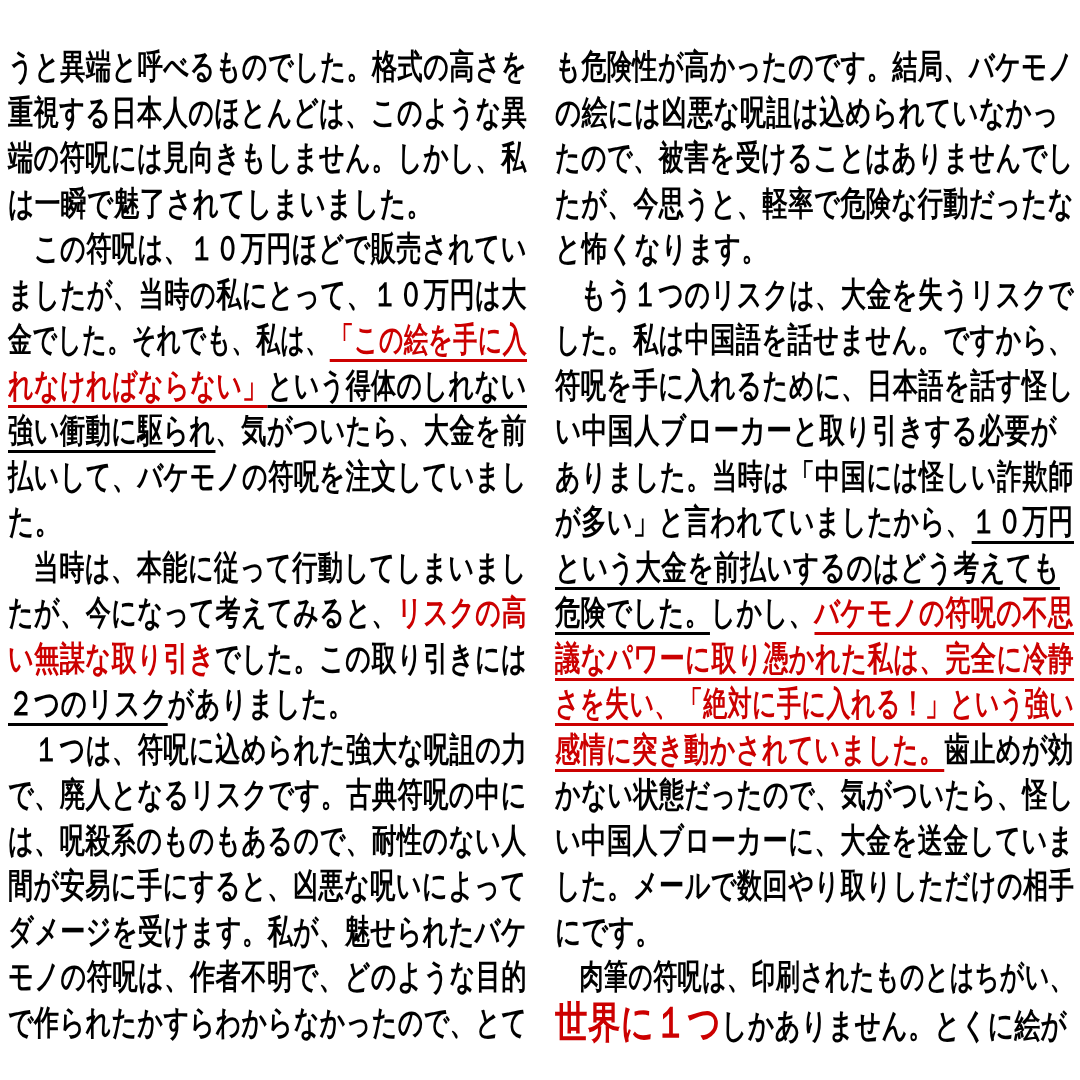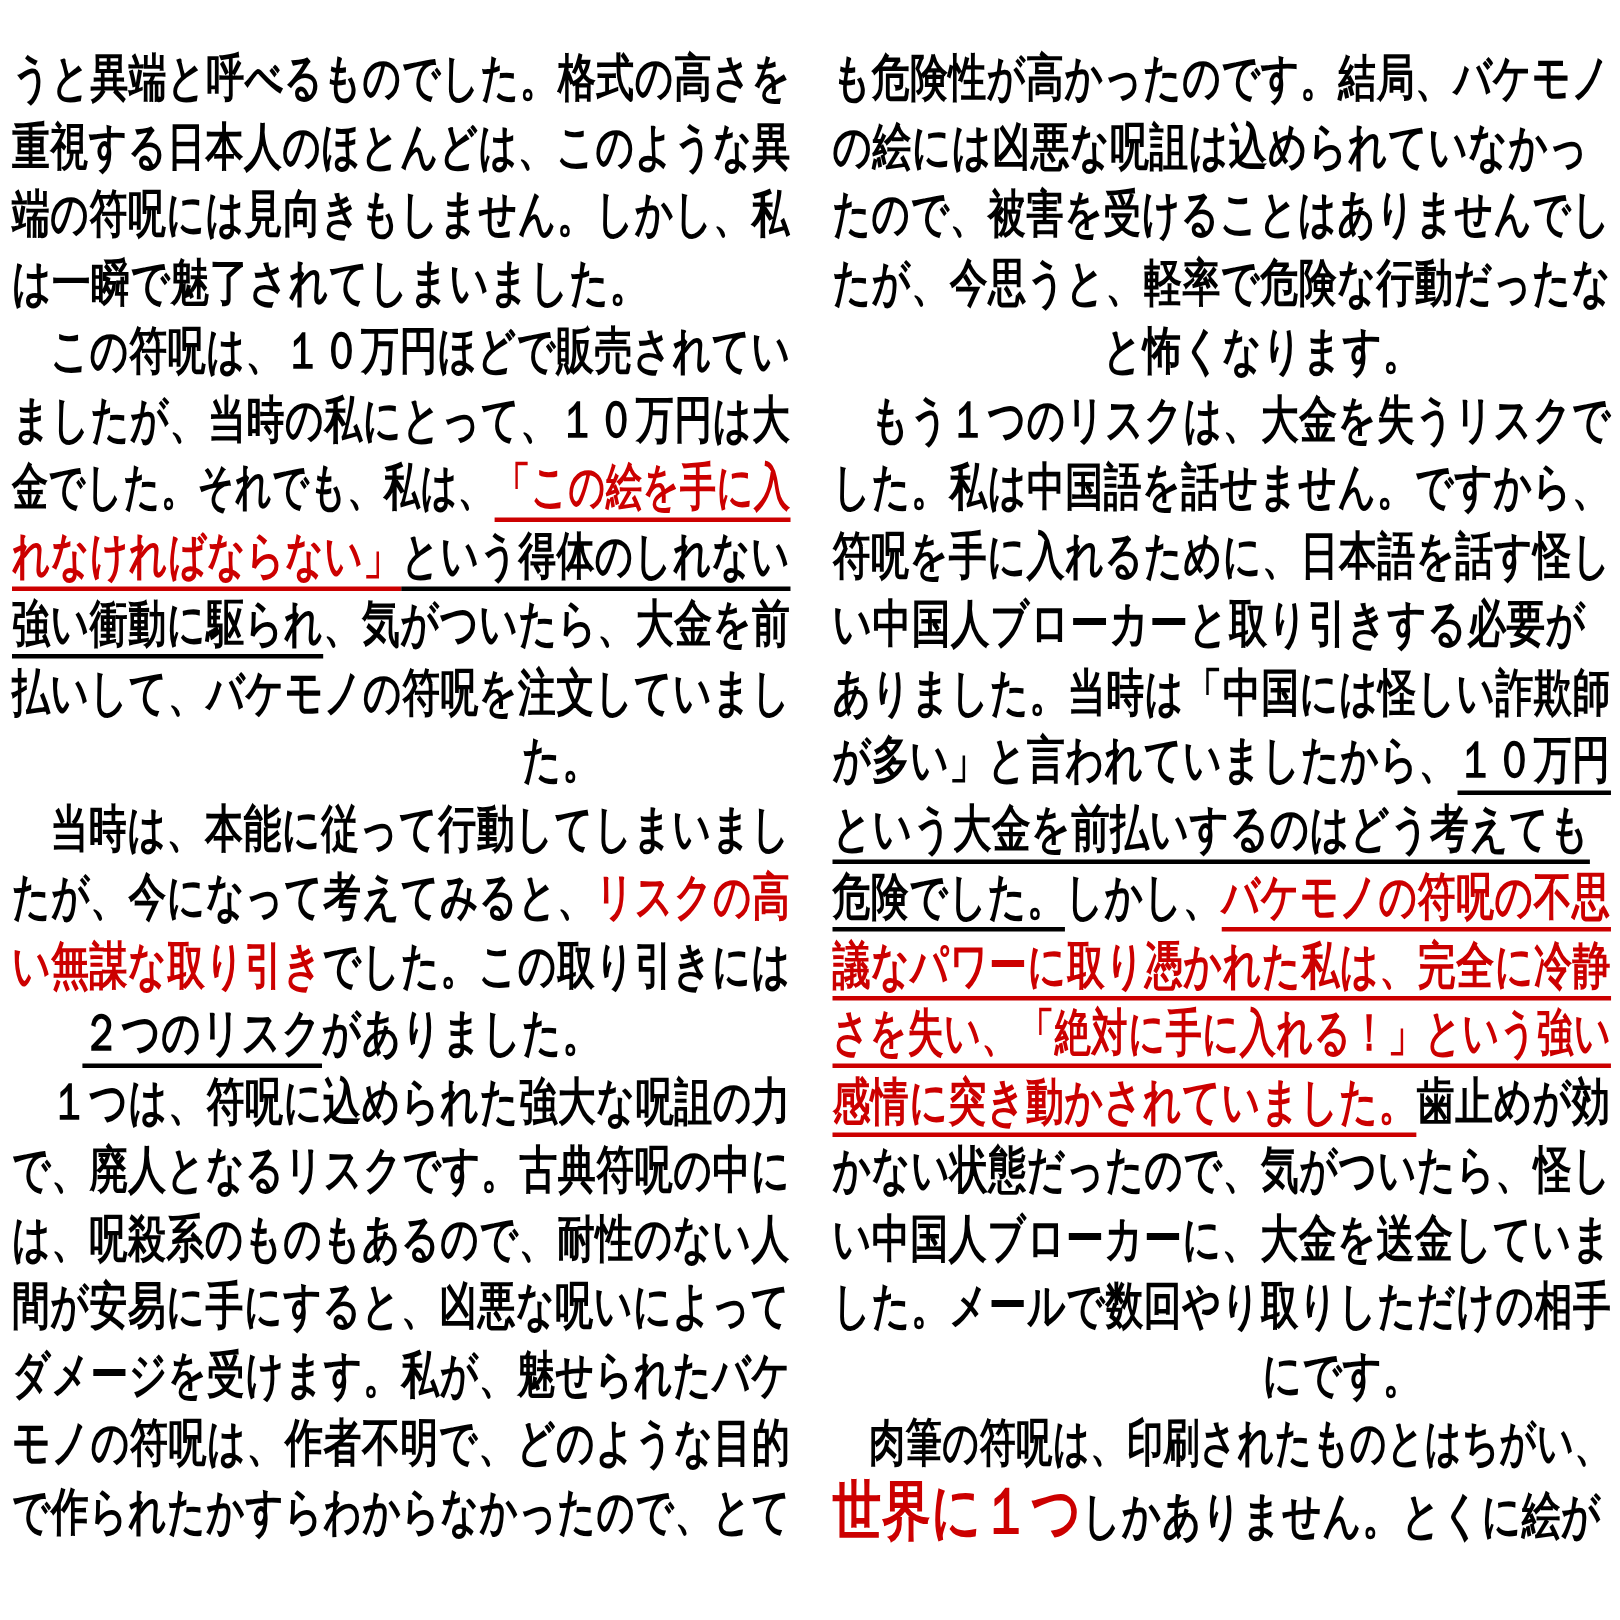--- a/index.html
+++ b/index.html
@@ -9,28 +9,27 @@
   }
   body {
     width: 1080px;
     height: 1080px;
     overflow: hidden;
   }
   .page {
     box-sizing: border-box;
     width: 1080px;
     height: 1080px;
-    padding: 30px 6px 0 8px;
+    padding: 44px 6px 0 8px;
     display: flex;
     gap: 28px;
     background: #ffffff;
     font-family: "Liberation Sans", "DejaVu Sans", sans-serif;
     font-weight: 700;
     color: #000000;
-    text-align: right;
   }
   .column {
     width: 519px;
     flex: 0 0 519px;
     overflow: visible;
   }
   .line {
     height: 45.5px;
     line-height: 45.5px;
     font-size: 34px;

